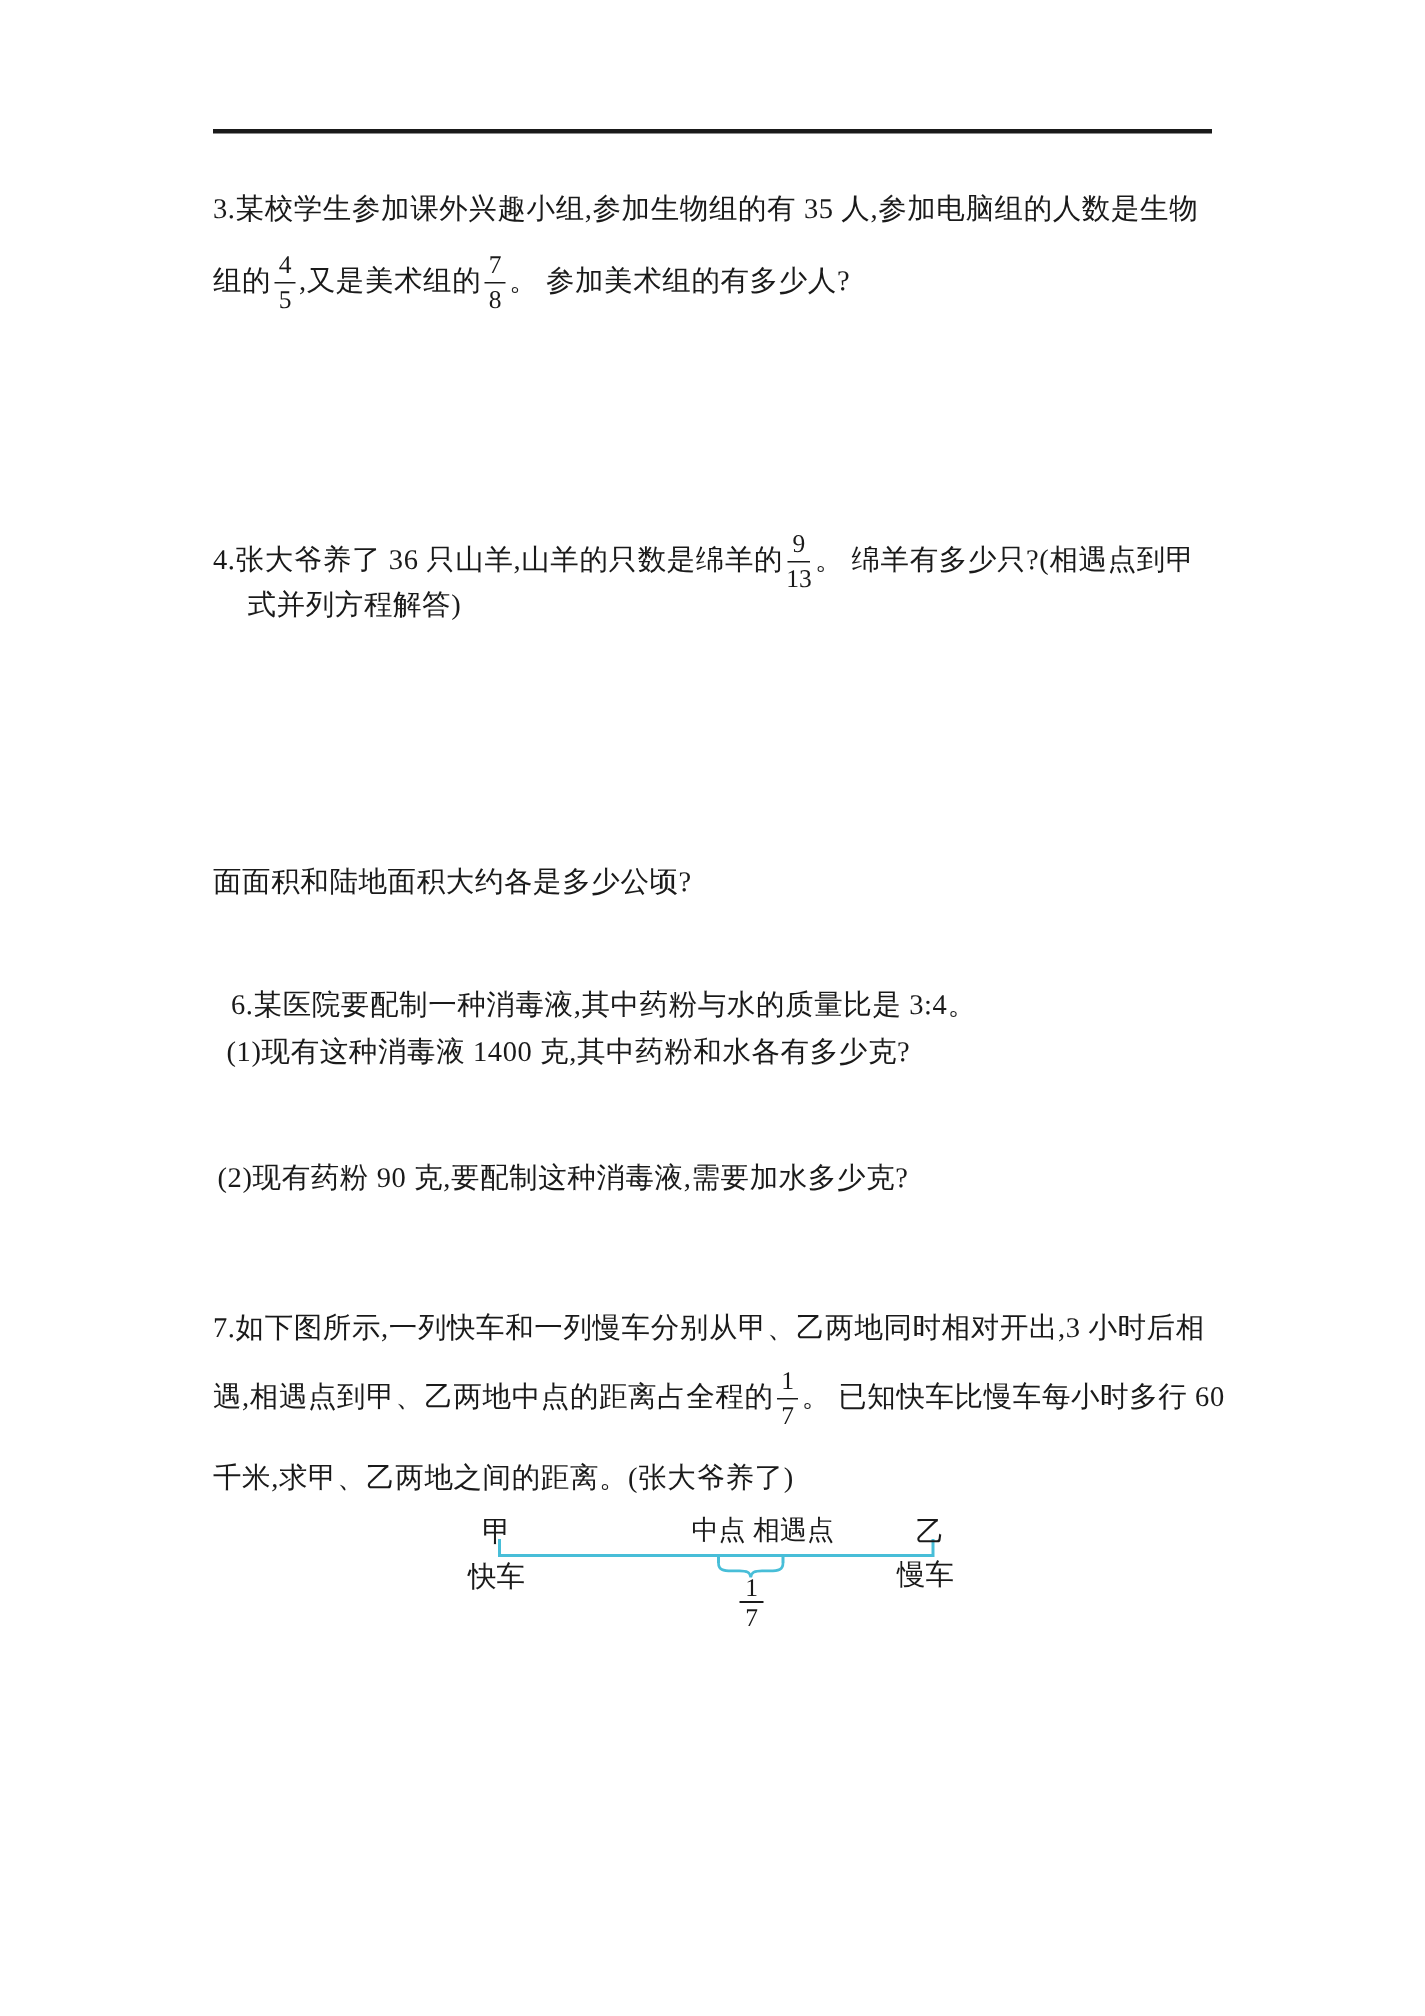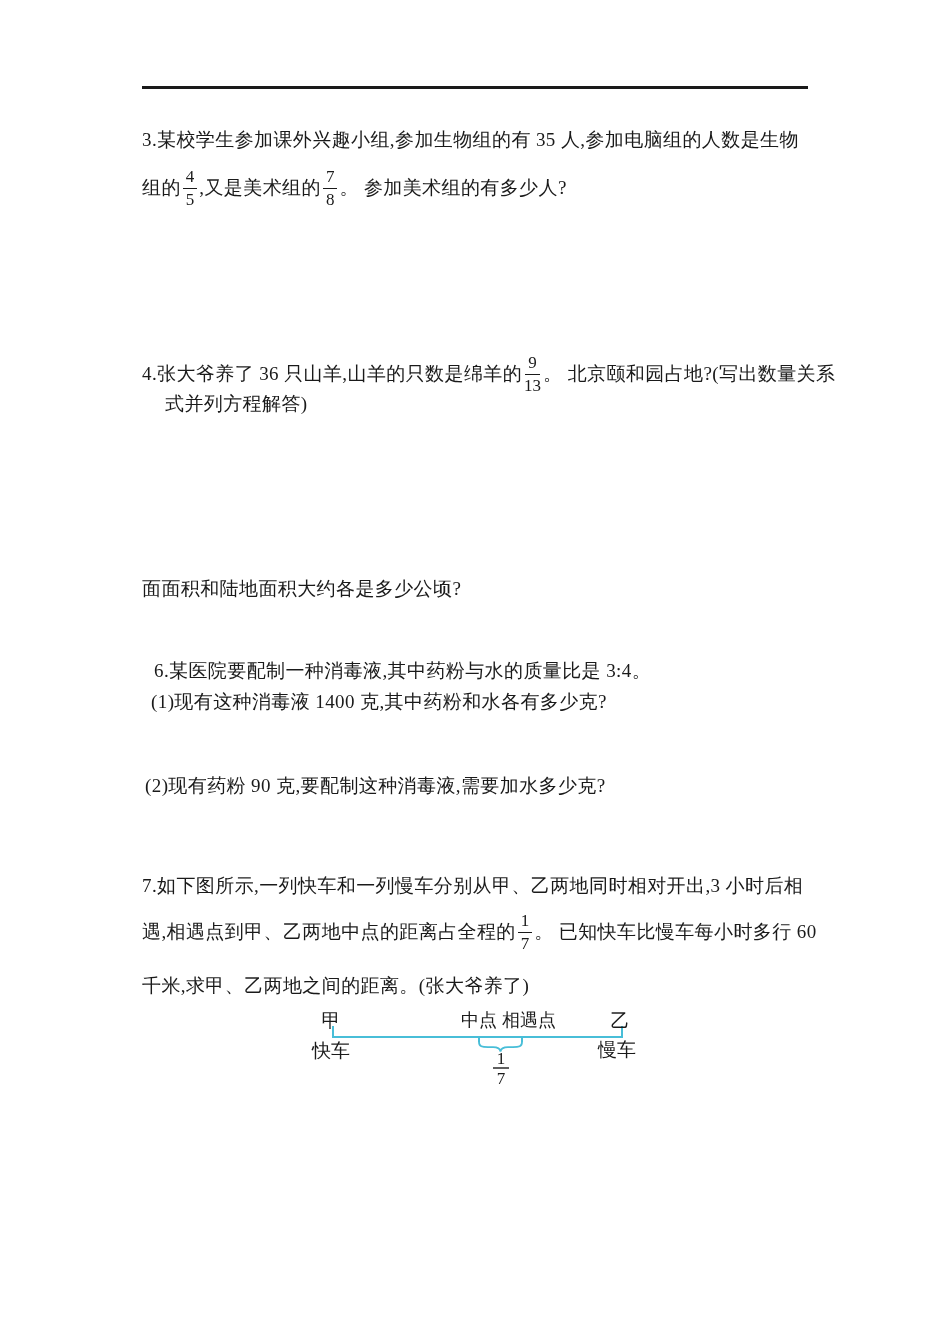--- a/index.html
+++ b/index.html
@@ -77,21 +77,21 @@
     </span>
     <span>。 参加美术组的有多少人?</span>
   </div>
 
   <div class="tline fracline" style="top:350px;">
     <span>4.张大爷养了 36 只山羊,山羊的只数是绵羊的</span>
     <span class="frac">
       <span class="num">9</span>
       <span class="den">13</span>
     </span>
-    <span>。 北京颐和园占地?(写出数量关系</span>
+    <span>。 绵羊有多少只?(相遇点到甲</span>
   </div>
   <div class="tline" style="top:394px;margin-left:23px;">
     <span>式并列方程解答)</span>
   </div>
 
   <div class="tline" style="top:579px;">
     <span>面面积和陆地面积大约各是多少公顷?</span>
   </div>
 
   <div class="tline" style="top:661px;margin-left:12px;">

